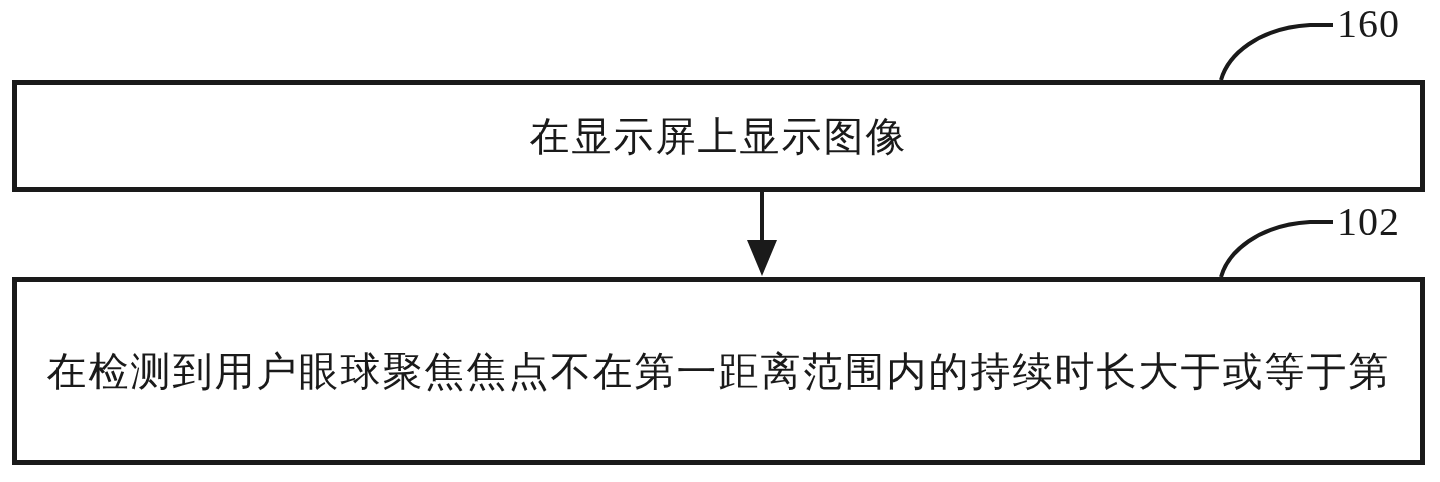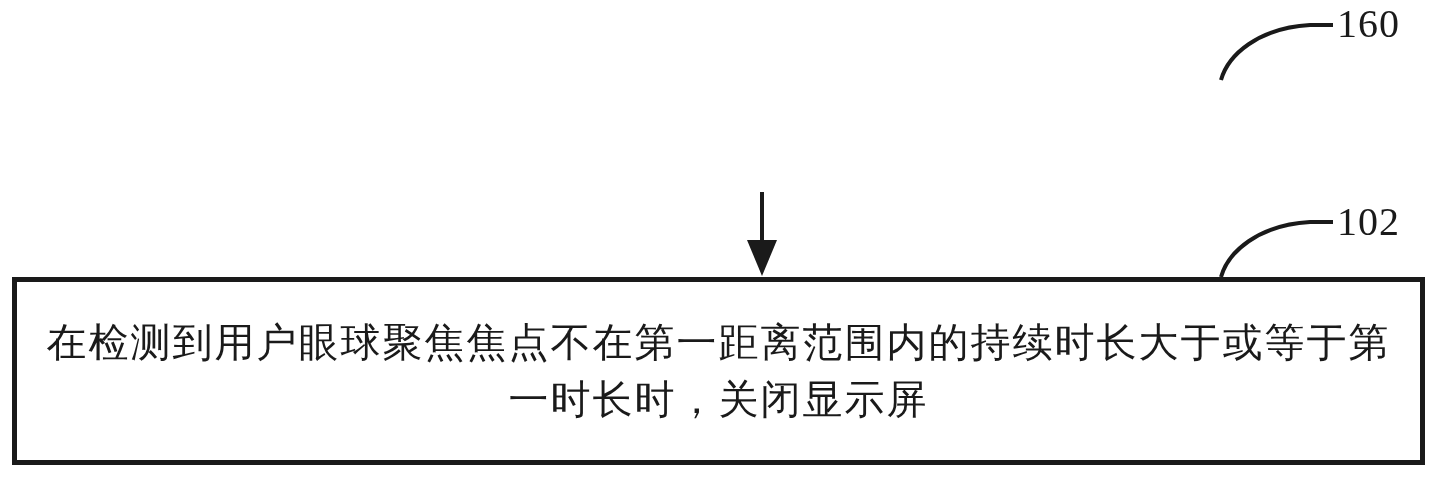--- a/index.html
+++ b/index.html
@@ -81,24 +81,26 @@
     <g>
       <line x1="762" y1="192" x2="762" y2="248" stroke="#1a1a1a" stroke-width="4"></line>
       <polygon points="747,240 777,240 762,276" fill="#1a1a1a"></polygon>
     </g>
 
     <path d="M 1221 80 C 1228 55, 1258 28, 1310 25 L 1333 25" fill="none" stroke="#1a1a1a" stroke-width="4"></path>
 
     <path d="M 1221 277 C 1228 252, 1258 225, 1310 222 L 1333 222" fill="none" stroke="#1a1a1a" stroke-width="4"></path>
   </svg>
 
+  <div class="step-box step-box-1">
+    <div class="step-text">在显示屏上显示图像</div>
+  </div>
 
   <div class="step-box step-box-2">
     <div style="width:100%;">
       <div class="step-text">在检测到用户眼球聚焦焦点不在第一距离范围内的持续时长大于或等于第</div>
-      <div class="step-text">一时长时，关闭显示屏</div>
     </div>
   </div>
 
   <div class="ref-num ref-num-101">160</div>
   <div class="ref-num ref-num-102">102</div>
 
 </div>
 
 </body></html>

